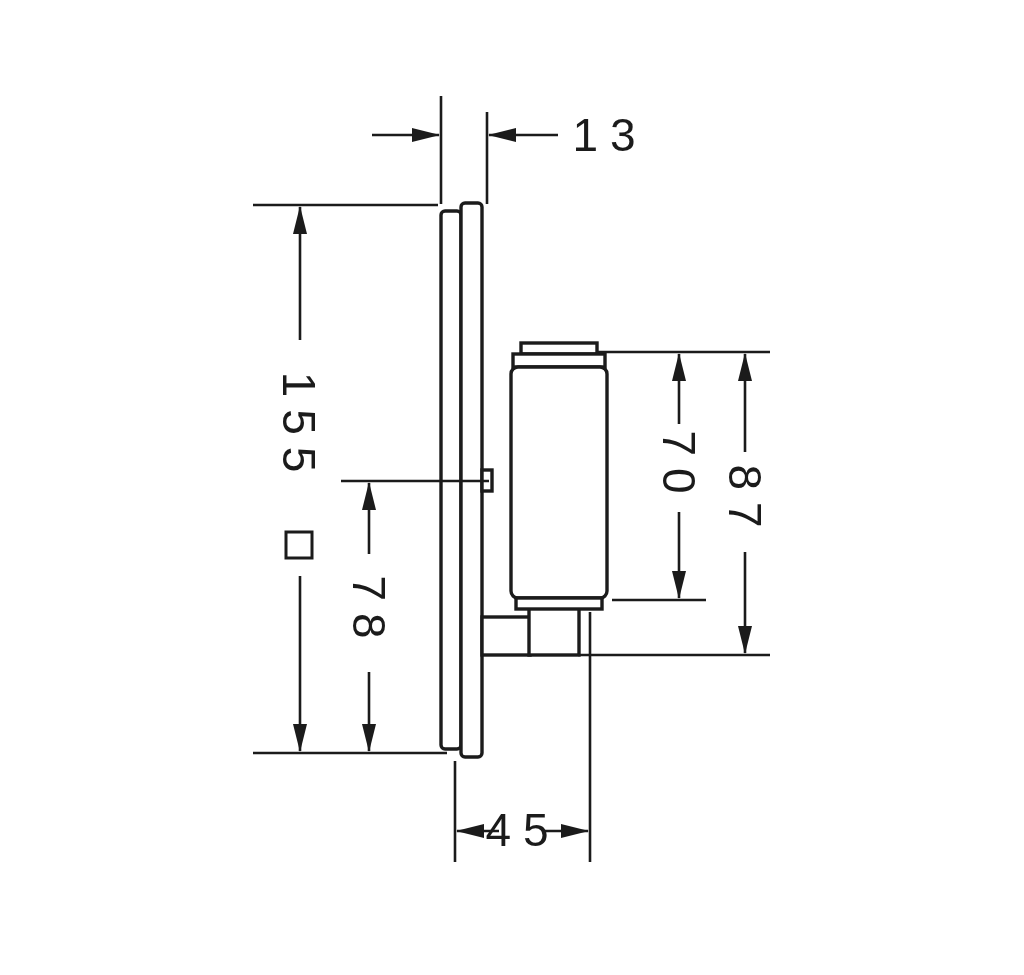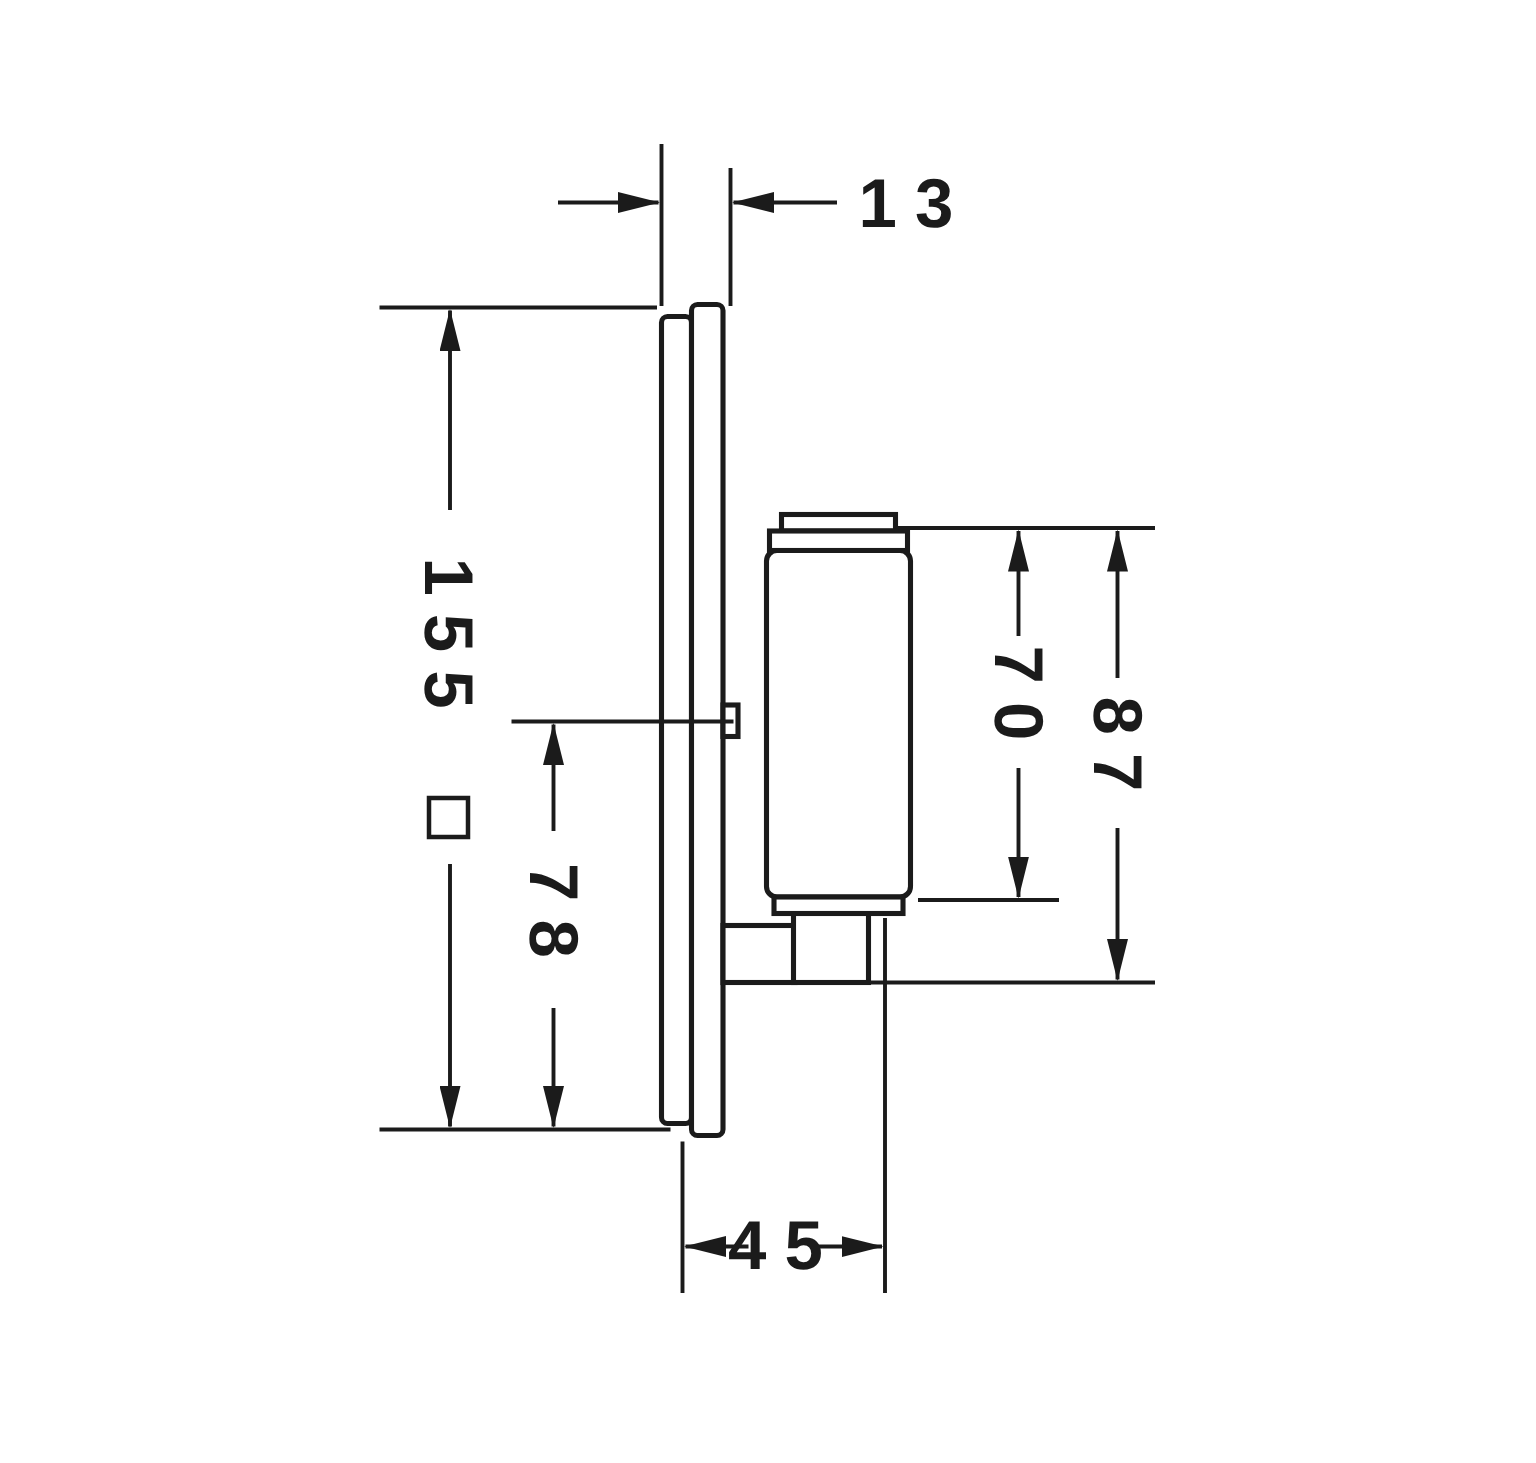--- a/index.html
+++ b/index.html
@@ -7,21 +7,20 @@
     padding: 0;
     background: #ffffff;
     font-family: "Liberation Sans", "DejaVu Sans", sans-serif;
   }
   .page {
     position: relative;
     width: 1024px;
     height: 975px;
     background: #ffffff;
     overflow: hidden;
-    font-weight: bold;
   }
   svg { display: block; }
   .outline {
     fill: #ffffff;
     stroke: #1b1b1b;
     stroke-width: 3.4;
   }
   .ext-line, .dim-line {
     stroke: #1b1b1b;
     stroke-width: 2.6;

